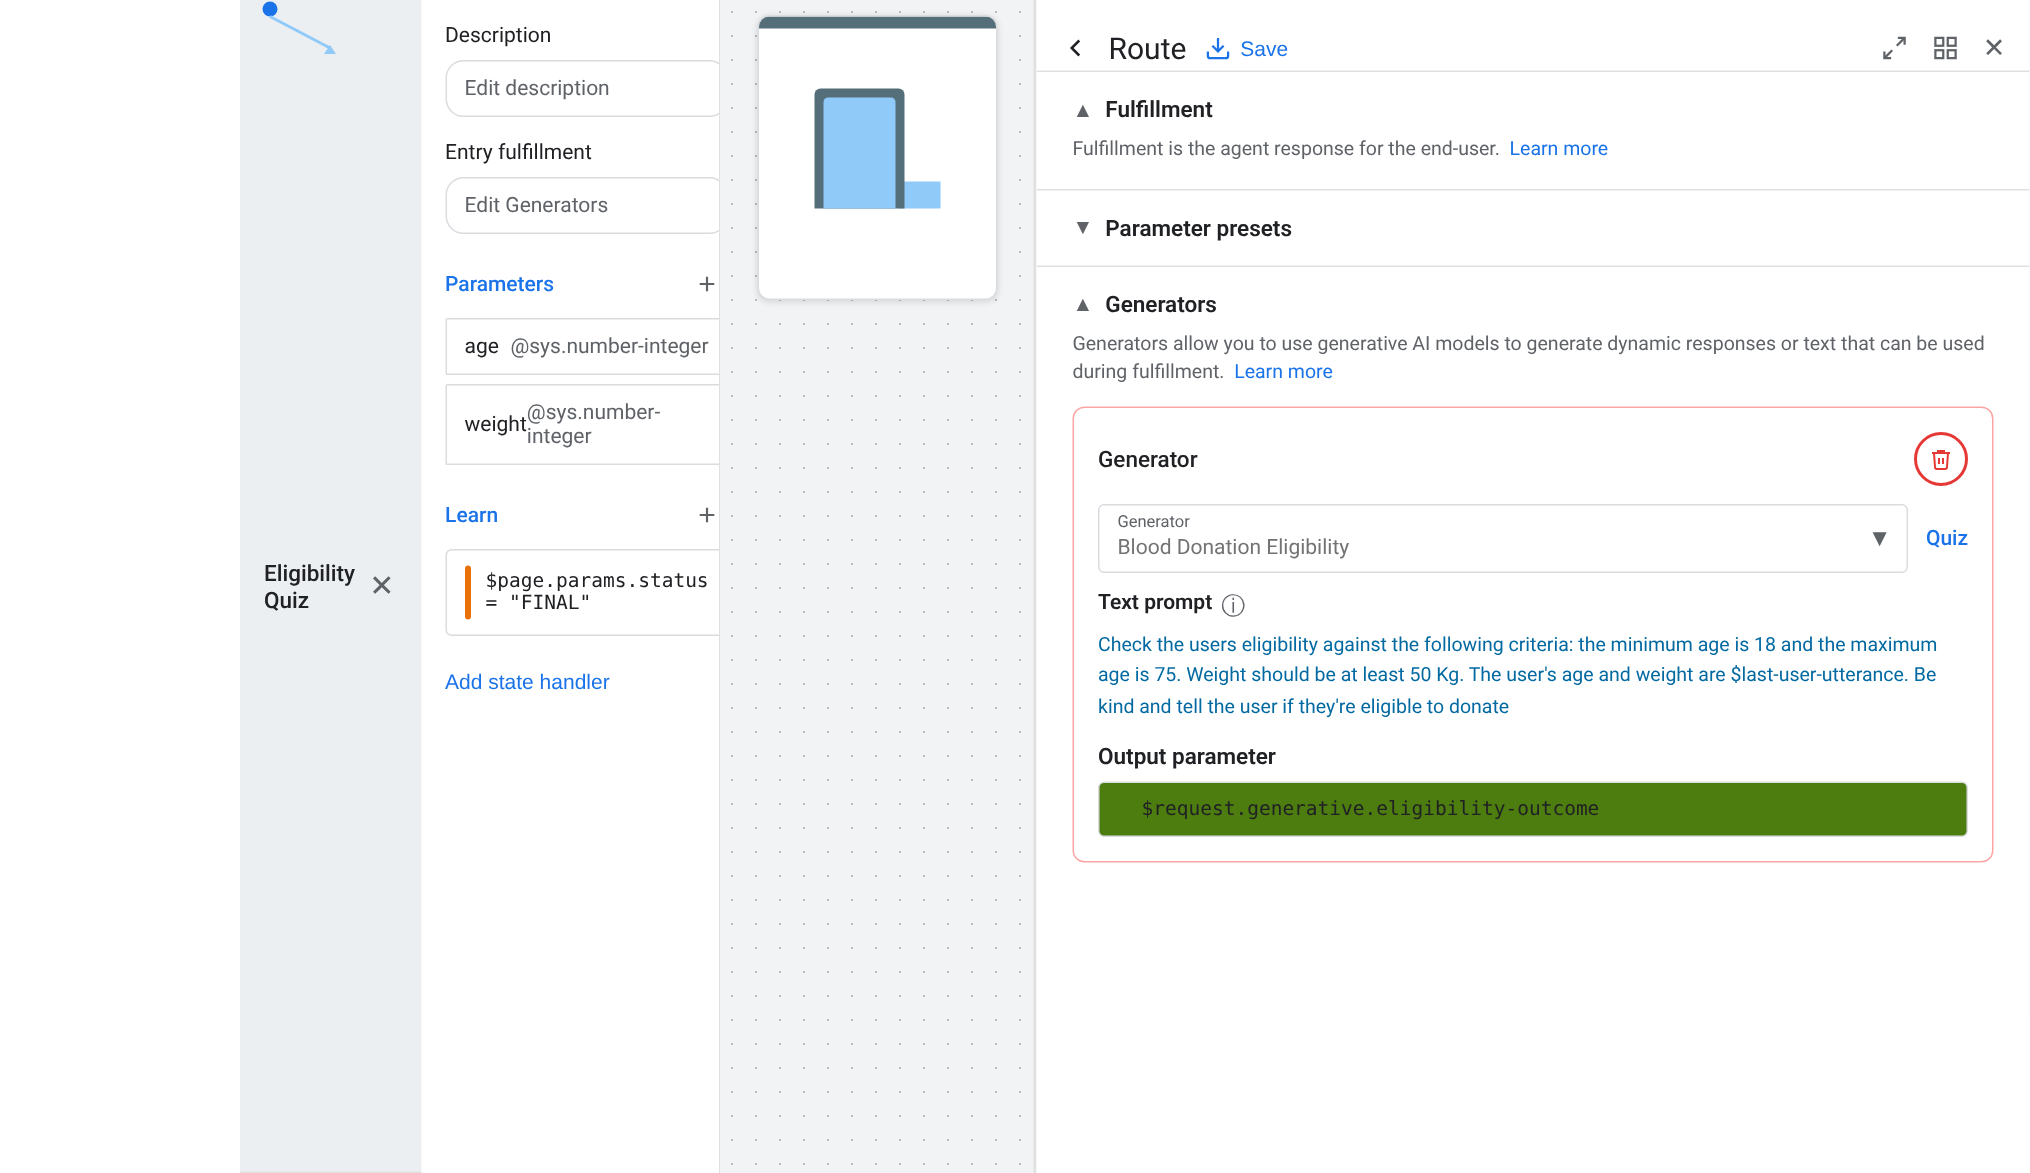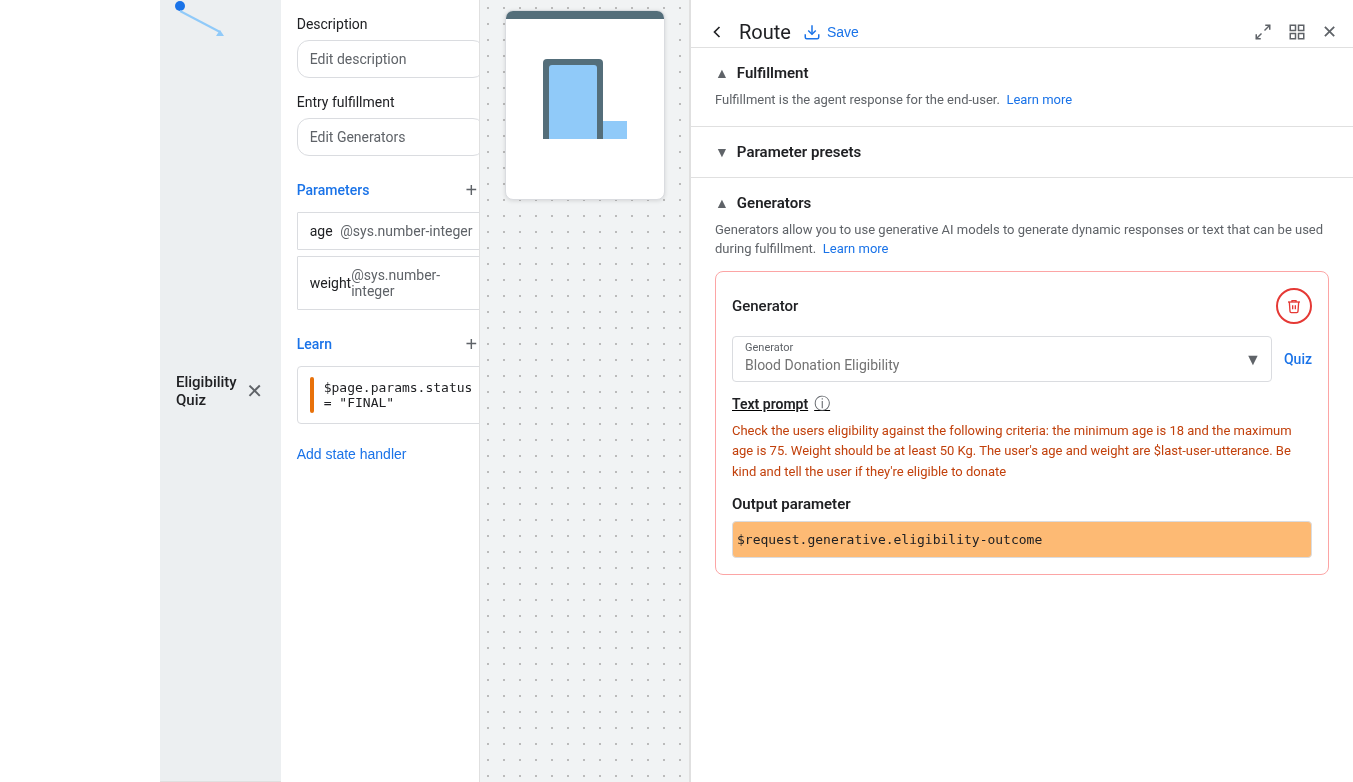--- a/index.html
+++ b/index.html
@@ -403,56 +403,54 @@
       color: #1a73e8;
       font-size: 14px;
       font-weight: 500;
       cursor: pointer;
       text-decoration: none;
       white-space: nowrap;
     }
 
     .text-prompt-row {
       display: flex;
-      align-items: center;
       gap: 6px;
       margin-bottom: 6px;
-      text-decoration: underline;
     }
     .text-prompt-label {
       font-size: 14px;
       font-weight: 600;
       color: #202124;
     }
     .info-icon {
       color: #5f6368;
       font-size: 16px;
       cursor: pointer;
     }
     .text-prompt-content {
       font-size: 13px;
-      color: #c2410c;
+      color: #0369a1;
       line-height: 1.6;
       margin-bottom: 12px;
     }
 
     .output-param-label {
       font-size: 15px;
       font-weight: 600;
       color: #202124;
       margin-bottom: 8px;
     }
     .output-param-field {
       border: 1px solid #dadce0;
       border-radius: 4px;
-      padding: 10px 4px;
+      padding: 10px 28px;
       font-size: 13px;
       color: #202124;
       width: 100%;
-      background: #fdba74;
+      background: #4d7c0f;
       font-family: monospace;
     }
 
     
     .right-body::-webkit-scrollbar { width: 6px; }
     .right-body::-webkit-scrollbar-track { background: transparent; }
     .right-body::-webkit-scrollbar-thumb { background: #dadce0; border-radius: 3px; }
     .left-panel::-webkit-scrollbar { width: 4px; }
     .left-panel::-webkit-scrollbar-track { background: transparent; }
     .left-panel::-webkit-scrollbar-thumb { background: #dadce0; border-radius: 2px; }

